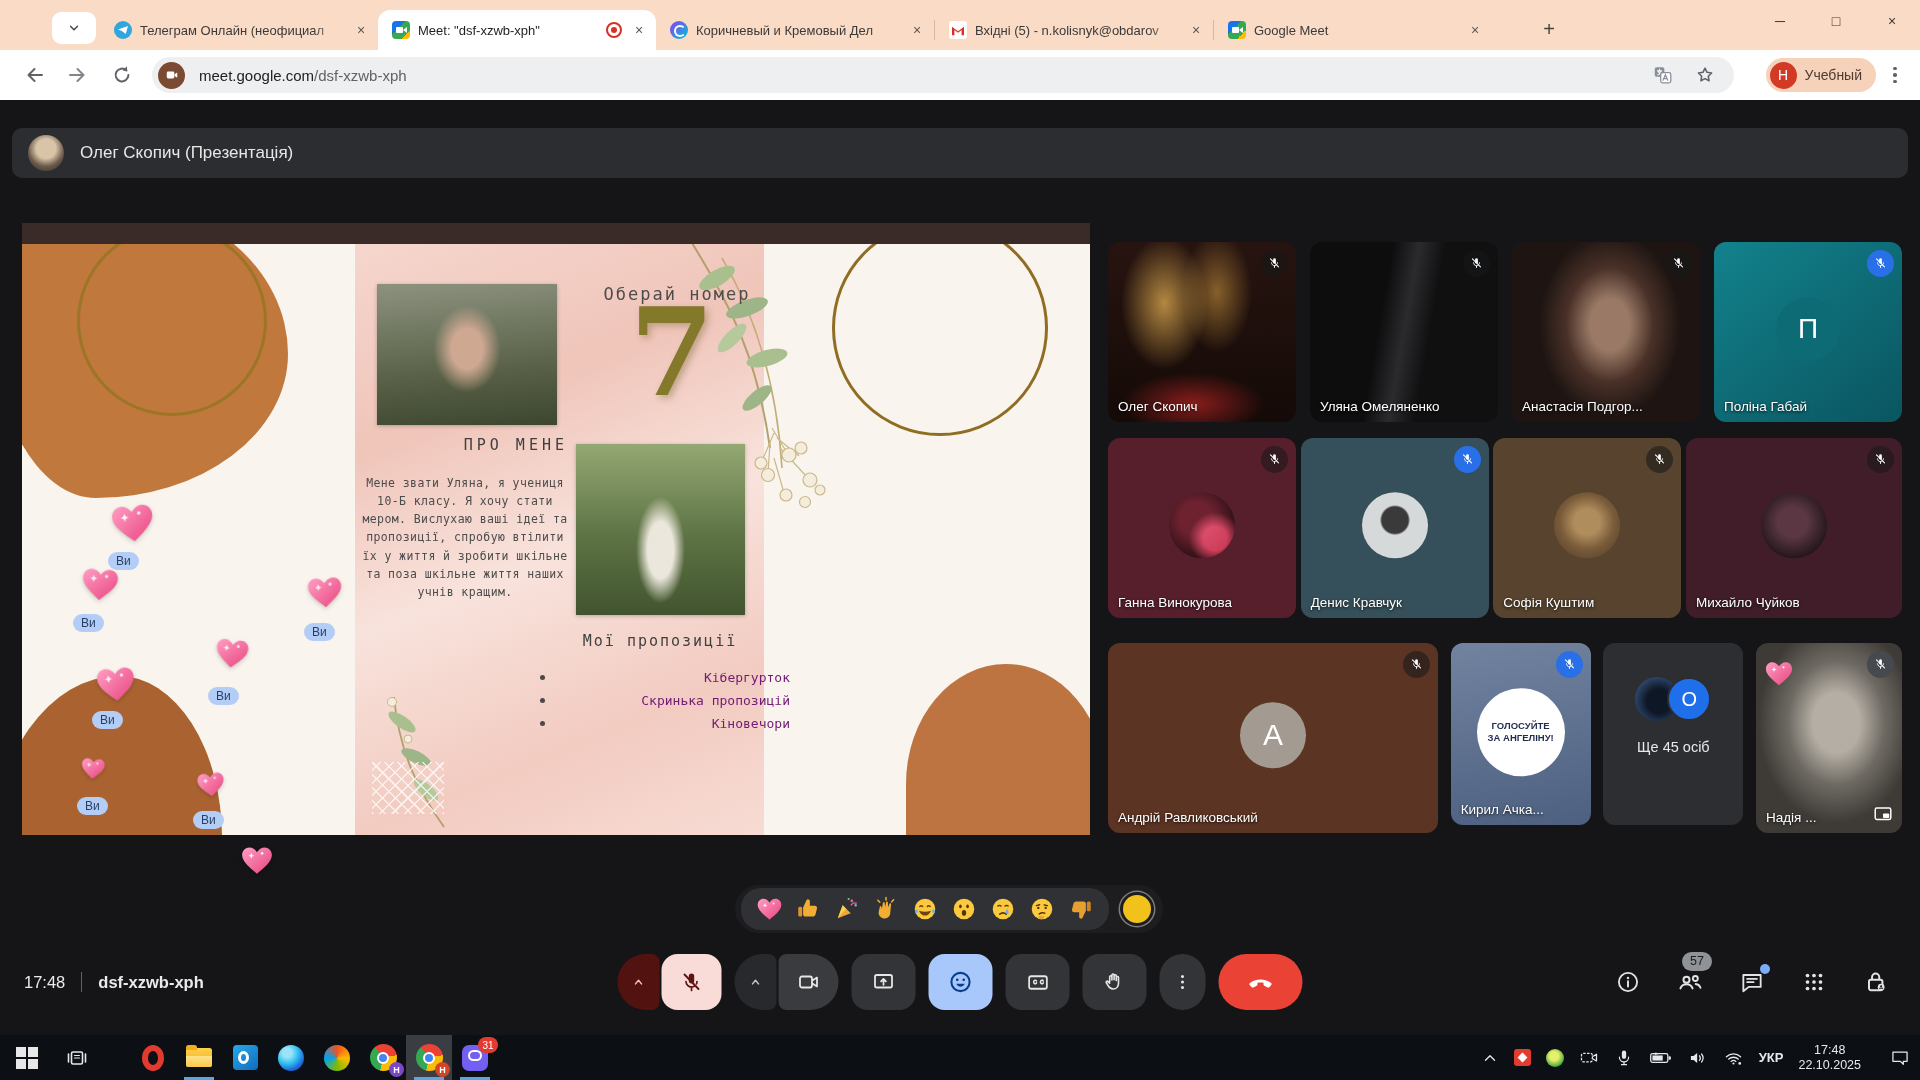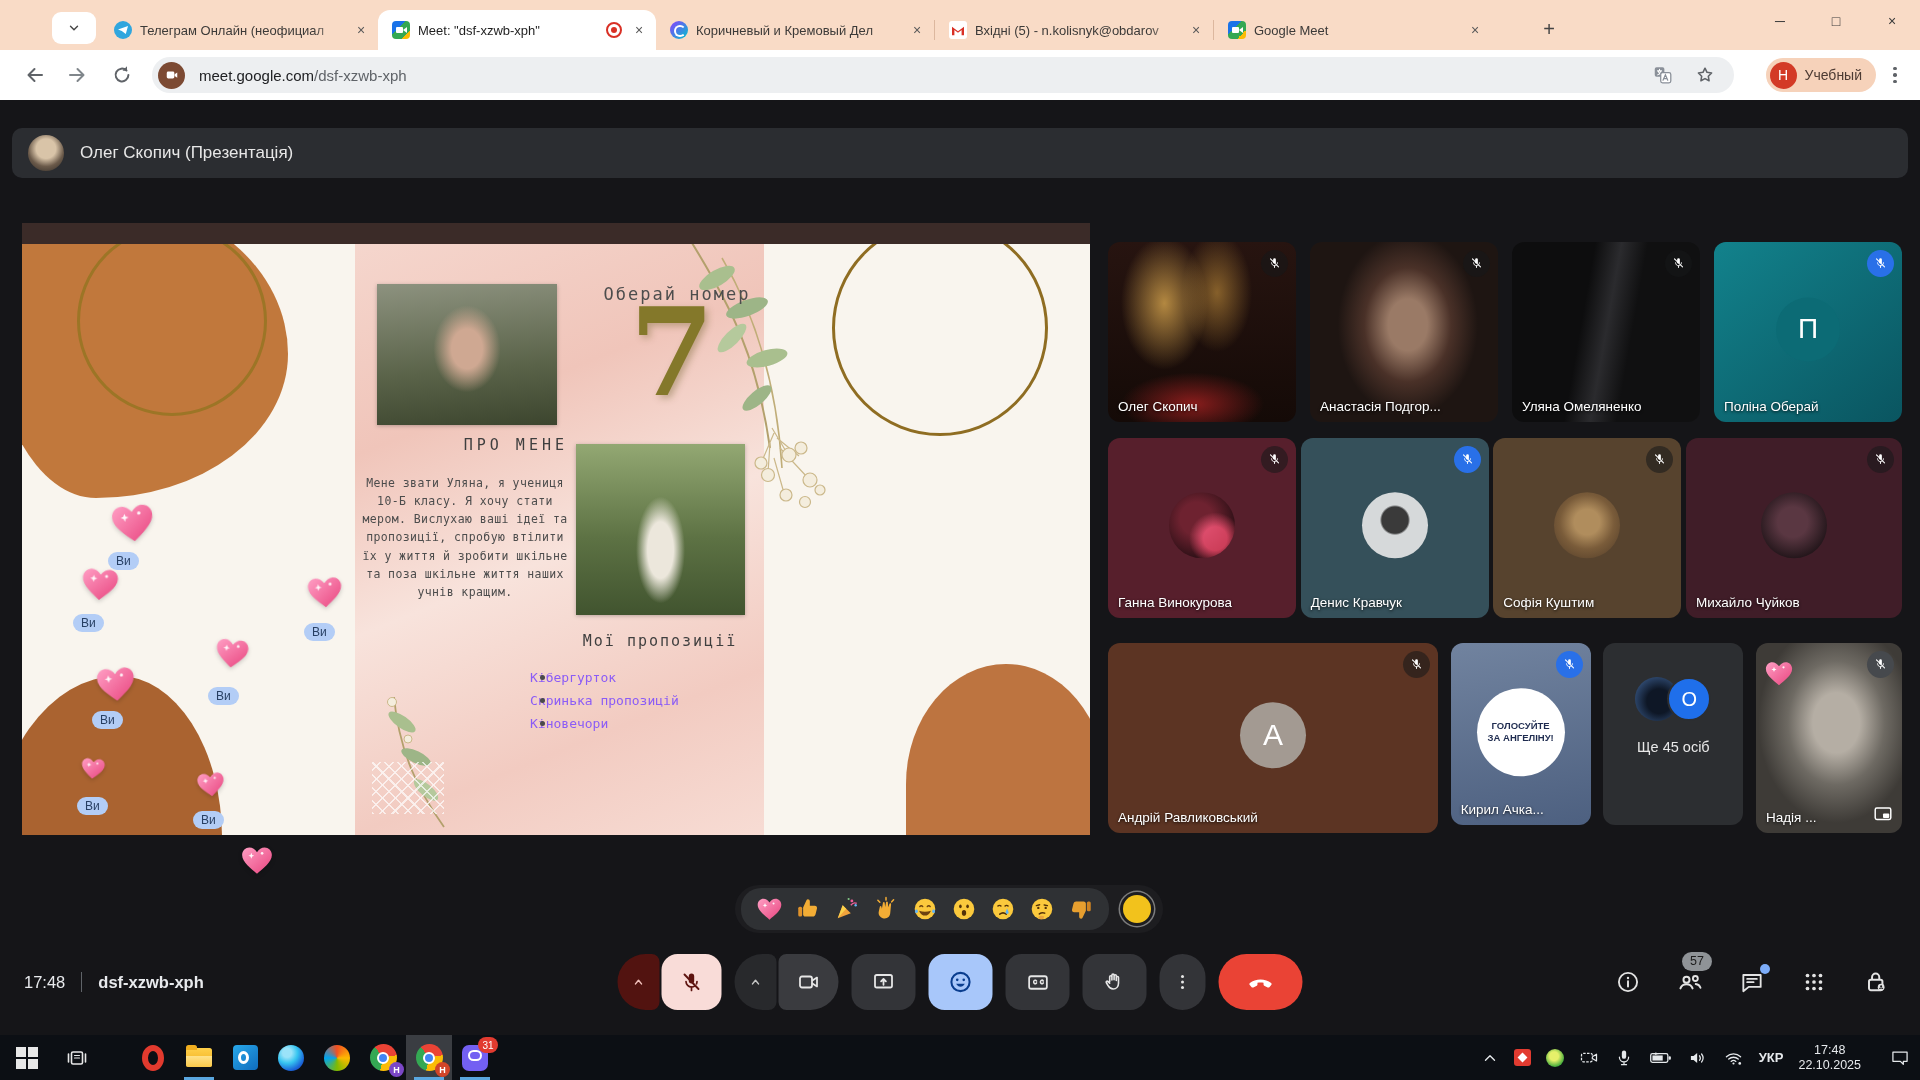--- a/index.html
+++ b/index.html
@@ -62,21 +62,21 @@
   .pinkpanel{position:absolute;left:333px;top:0;width:409px;height:591px;background:linear-gradient(158deg,#f5d6cd 0%,#f0c5ba 28%,#f8e3dc 52%,#f2cbc1 78%,#f7dcd4 100%);}
   .photo1{position:absolute;left:355px;top:40px;width:180px;height:141px;background:radial-gradient(48px 62px at 50% 46%,#cfa892 0 32%,rgba(207,168,146,0) 70%),linear-gradient(175deg,#8d927f,#5a6349 60%,#3c452e);box-shadow:0 1px 4px rgba(0,0,0,.25);}
   .photo2{position:absolute;left:554px;top:200px;width:169px;height:171px;background:radial-gradient(34px 74px at 50% 62%,#ece7dc 0 38%,rgba(236,231,220,0) 72%),linear-gradient(180deg,#93a873 0%,#5d7244 55%,#41542f 100%);box-shadow:0 1px 4px rgba(0,0,0,.25);}
   .mono{font-family:"DejaVu Sans Mono","Liberation Mono",monospace;}
   .picklabel{position:absolute;left:560px;top:40px;width:190px;text-align:center;font-size:17px;letter-spacing:2px;color:#4d4d4d;}
   .bignum{position:absolute;left:570px;top:36px;width:160px;text-align:center;font-family:"DejaVu Serif",serif;font-weight:bold;font-size:122px;color:#84782a;text-shadow:3px 3px 7px rgba(90,80,20,.35);}
   .abouttitle{position:absolute;left:340px;top:192px;width:206px;text-align:right;font-size:15px;letter-spacing:4px;color:#3f3f3f;}
   .abouttext{position:absolute;left:338px;top:230px;width:210px;text-align:center;font-size:11.5px;line-height:1.58;letter-spacing:.4px;color:#4c4c4c;}
   .proptitle{position:absolute;left:528px;top:388px;width:220px;text-align:center;font-size:15px;letter-spacing:2px;color:#3f3f3f;}
   .proplist{position:absolute;left:508px;top:422px;width:260px;margin:0;padding:0;list-style:none;}
-  .proplist li{position:relative;text-align:left;font-size:13px;line-height:23px;color:#8b5cf6;}
+  .proplist li{position:relative;text-align:right;font-size:13px;line-height:23px;color:#701a75;}
   .proplist li::before{content:"";position:absolute;left:10px;top:9px;width:5px;height:5px;border-radius:50%;background:#4a4a4a;}
   .hatch{position:absolute;left:350px;top:518px;width:72px;height:52px;opacity:.75;background:repeating-linear-gradient(45deg,rgba(255,255,255,.9) 0 1.5px,transparent 1.5px 9px),repeating-linear-gradient(-45deg,rgba(255,255,255,.9) 0 1.5px,transparent 1.5px 9px);}
   .fx{position:absolute;left:0;top:21px;width:1068px;height:591px;pointer-events:none;}
   .heart{position:absolute;filter:drop-shadow(0 2px 2px rgba(0,0,0,.18));}
   .youchip{position:absolute;background:#b3cdf6;color:#273f63;font-size:12px;line-height:18px;padding:0 8px;border-radius:9px;}
 
   
   .tiles{position:absolute;left:1108px;top:142px;width:794px;}
   .trow{position:absolute;left:0;width:794px;display:flex;justify-content:space-between;}
   .tile{position:relative;border-radius:12px;overflow:hidden;background:#26282b;}
@@ -398,44 +398,44 @@
     <div class="tiles">
       <div class="trow" style="top:0;height:180px">
         <div class="tile p-oleh" style="width:188px;height:180px">
           <span class="micbadge">
               <svg width="15" height="15" viewBox="0 0 24 24">
                 <use href="#micoffW"></use>
               </svg>
             </span>
           <span class="tname">Олег Скопич</span>
         </div>
+        <div class="tile p-uliana" style="width:188px;height:180px">
+          <span class="micbadge">
+              <svg width="15" height="15" viewBox="0 0 24 24">
+                <use href="#micoffW"></use>
+              </svg>
+            </span>
+          <span class="tname">Уляна Омеляненко</span>
+        </div>
         <div class="tile p-anast" style="width:188px;height:180px">
           <span class="micbadge">
               <svg width="15" height="15" viewBox="0 0 24 24">
                 <use href="#micoffW"></use>
               </svg>
             </span>
           <span class="tname">Анастасія Подгор...</span>
-        </div>
-        <div class="tile p-uliana" style="width:188px;height:180px">
-          <span class="micbadge">
-              <svg width="15" height="15" viewBox="0 0 24 24">
-                <use href="#micoffW"></use>
-              </svg>
-            </span>
-          <span class="tname">Уляна Омеляненко</span>
         </div>
         <div class="tile p-polina" style="width:188px;height:180px">
           <span class="lettercircle lc-teal">П</span>
           <span class="micbadge blue">
               <svg width="15" height="15" viewBox="0 0 24 24">
                 <use href="#micoffW"></use>
               </svg>
             </span>
-          <span class="tname">Поліна Оберай</span>
+          <span class="tname">Поліна Габай</span>
         </div>
       </div>
       <div class="trow" style="top:196px;height:180px">
         <div class="tile t-maroon" style="width:188px;height:180px">
           <span class="avphoto av-ganna"></span>
           <span class="micbadge">
               <svg width="15" height="15" viewBox="0 0 24 24">
                 <use href="#micoffW"></use>
               </svg>
             </span>

